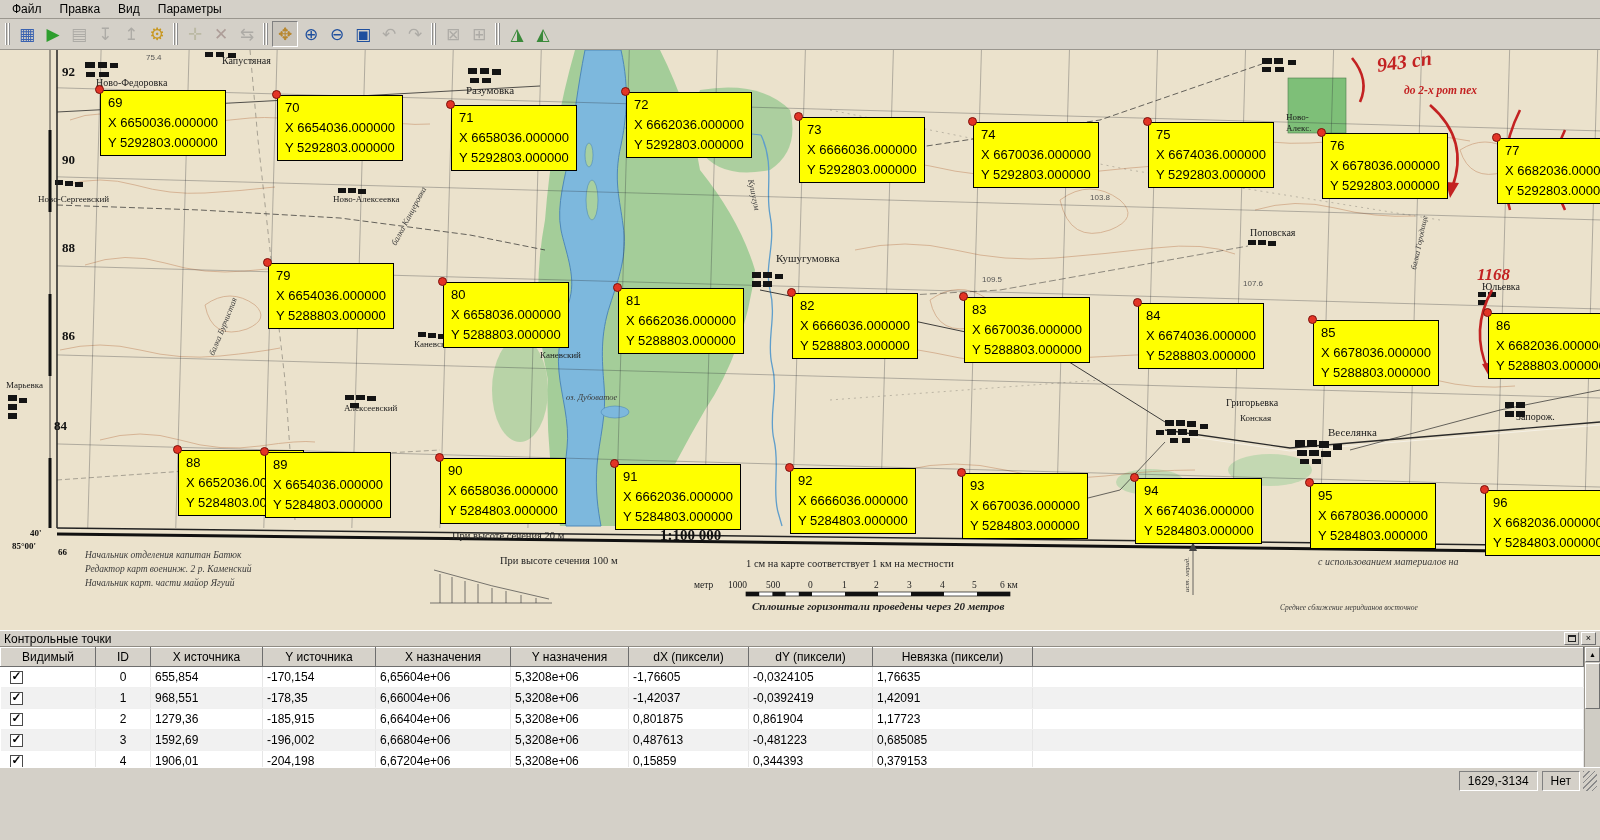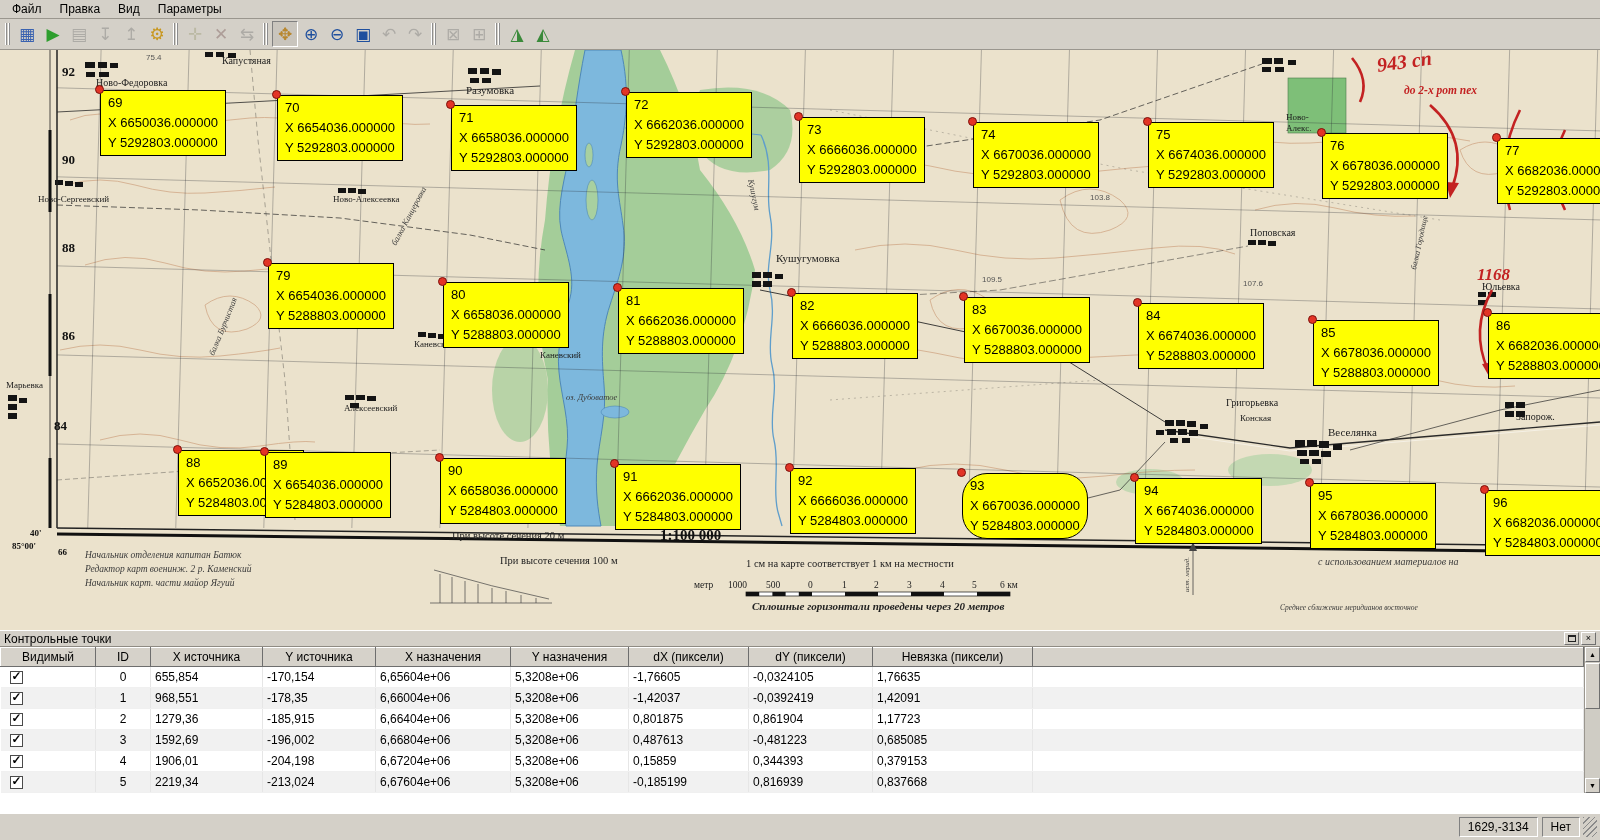--- a/index.html
+++ b/index.html
@@ -44,21 +44,21 @@
 
   
   .panel-title{height:17px;background:#d4d0c8;border-top:1px solid #fff;border-bottom:1px solid #8f8b83;
     display:flex;align-items:center;font-size:12px;padding:0 4px}
   .panel-title .spacer{flex:1}
   .title-btn{width:15px;height:13px;margin-left:2px;background:#d4d0c8;
     border:1px solid;border-color:#fff #6f6f6f #6f6f6f #fff;
     display:flex;align-items:center;justify-content:center;font-size:9px;line-height:1;cursor:default}
   .float-glyph{width:8px;height:7px;border:1px solid #222;border-top-width:2px;display:block}
 
-  .table-wrap{position:relative;height:166px;background:#fff;overflow:hidden}
+  .table-wrap{position:relative;height:120px;background:#fff;overflow:hidden}
   table{border-collapse:collapse;table-layout:fixed;width:1584px;font-size:12px}
   th{height:19px;background:#d6d2ca;font-weight:normal;font-size:12px;padding:0 4px;
     border:1px solid;border-color:#fff #6e6e6e #6e6e6e #fff;overflow:hidden;white-space:nowrap}
   td{height:21px;padding:0 4px;border-right:1px solid #e6e6e6;border-bottom:1px solid #f0f0f0;
     overflow:hidden;white-space:nowrap}
   tbody tr:nth-child(even) td{background:#f1f1f1}
   td.num{text-align:left;padding-right:7px}
   td.center{text-align:center}
   .cb{width:13px;height:13px;background:#fff;border:1px solid #4a4a4a;margin-left:5px;position:relative}
   .cb.checked::after{content:"✓";position:absolute;left:1px;top:-3px;font-size:12px;font-weight:bold}
@@ -514,21 +514,21 @@
       <div class="gcp-label" style="left: 615px; top: 414px;">
         <div>91</div>
         <div>X 6662036.000000</div>
         <div>Y 5284803.000000</div>
       </div>
       <div class="gcp-label" style="left: 790px; top: 418px;">
         <div>92</div>
         <div>X 6666036.000000</div>
         <div>Y 5284803.000000</div>
       </div>
-      <div class="gcp-label" style="left: 962px; top: 423px; border-radius: 25px;">
+      <div class="gcp-label" style="left: 962px; top: 423px;">
         <div>93</div>
         <div>X 6670036.000000</div>
         <div>Y 5284803.000000</div>
       </div>
       <div class="gcp-label" style="left: 1135px; top: 428px; padding-left: 8px;">
         <div>94</div>
         <div>X 6674036.000000</div>
         <div>Y 5284803.000000</div>
       </div>
       <div class="gcp-label" style="left: 1310px; top: 433px;">

